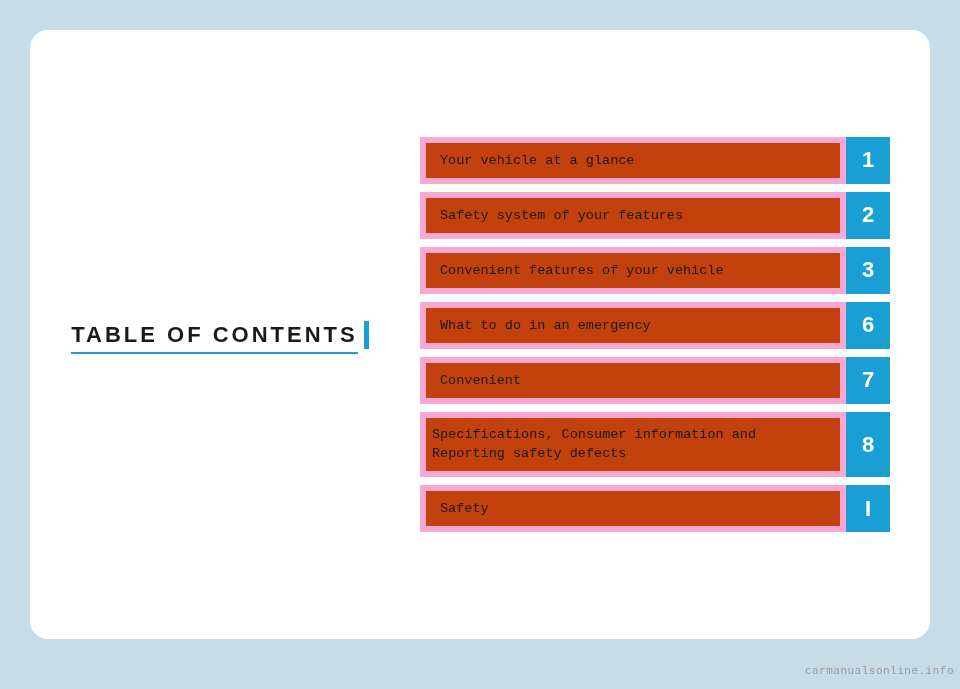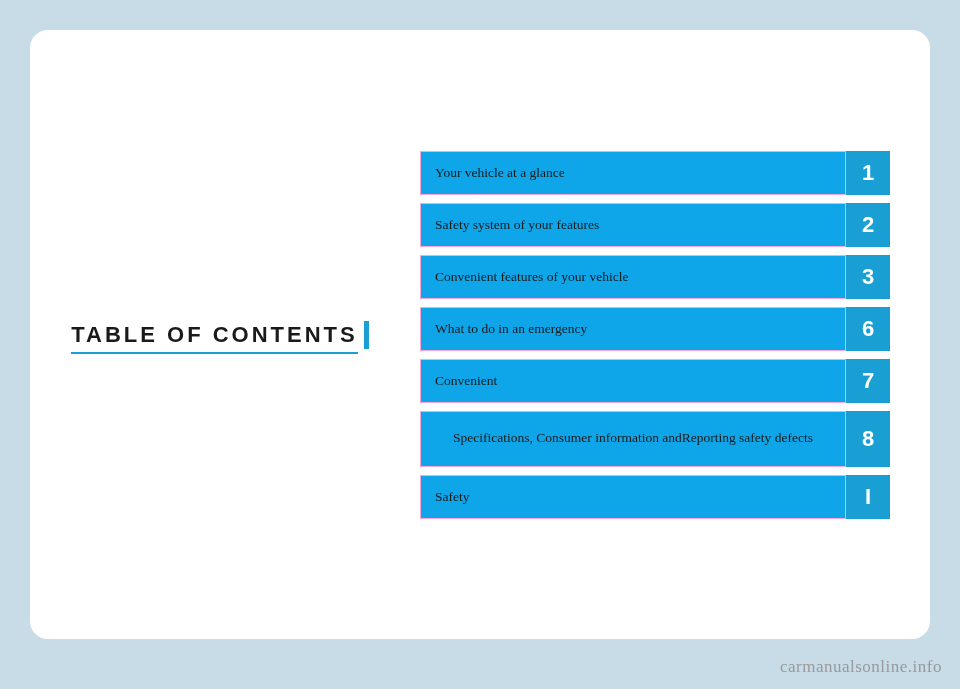--- a/index.html
+++ b/index.html
@@ -80,35 +80,35 @@
     }
 
     .toc-row {
       display: flex;
       align-items: stretch;
       gap: 0;
     }
 
     .toc-label {
       flex: 1;
-      border: 1px solid #f9a8d4;
+      border: 6px solid #f9a8d4;
       padding: 10px 14px;
       font-size: 13.5px;
       color: #1a1a1a;
-      font-family: Liberation Serif, serif;
+      font-family: Liberation Mono, monospace;
       display: flex;
       align-items: center;
-      background: #0ea5e9;
+      background: #c2410c;
       min-height: 44px;
     }
 
     .toc-label.tall {
       min-height: 56px;
-      align-items: center;
-      flex-direction: row;
+      align-items: flex-start;
+      flex-direction: column;
       justify-content: center;
       padding: 8px 6px;
       line-height: 1.4;
     }
 
     .toc-number {
       width: 44px;
       min-height: 44px;
       background-color: #1a9fd4;
       color: #ffffff;
@@ -121,24 +121,24 @@
       font-family: Arial, sans-serif;
     }
 
     .toc-number.tall {
       min-height: 56px;
     }
 
     .watermark {
       position: absolute;
       bottom: 12px;
-      right: 18px;
-      font-size: 17px;
+      right: 6px;
+      font-size: 11px;
       color: #999;
-      font-family: Liberation Serif, serif;
+      font-family: Liberation Mono, monospace;
       letter-spacing: 0.5px;
     }
   </style>
 </head>
 <body>
 
 <div class="main-container">
   <div class="left-panel">
     <div class="title-block">
       <div class="title-wrapper">

